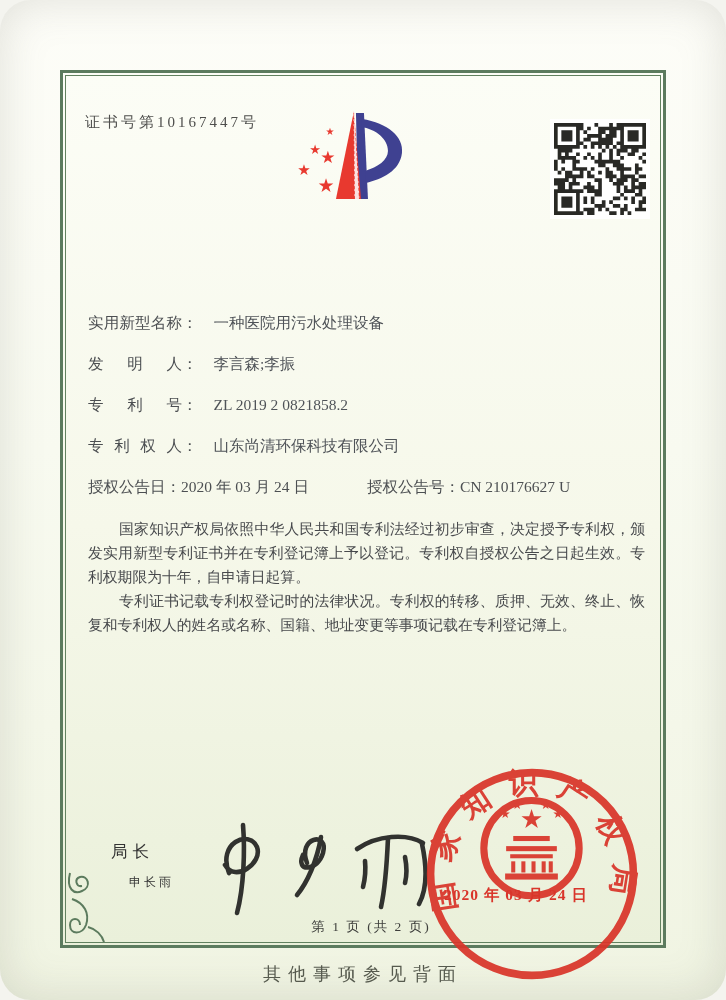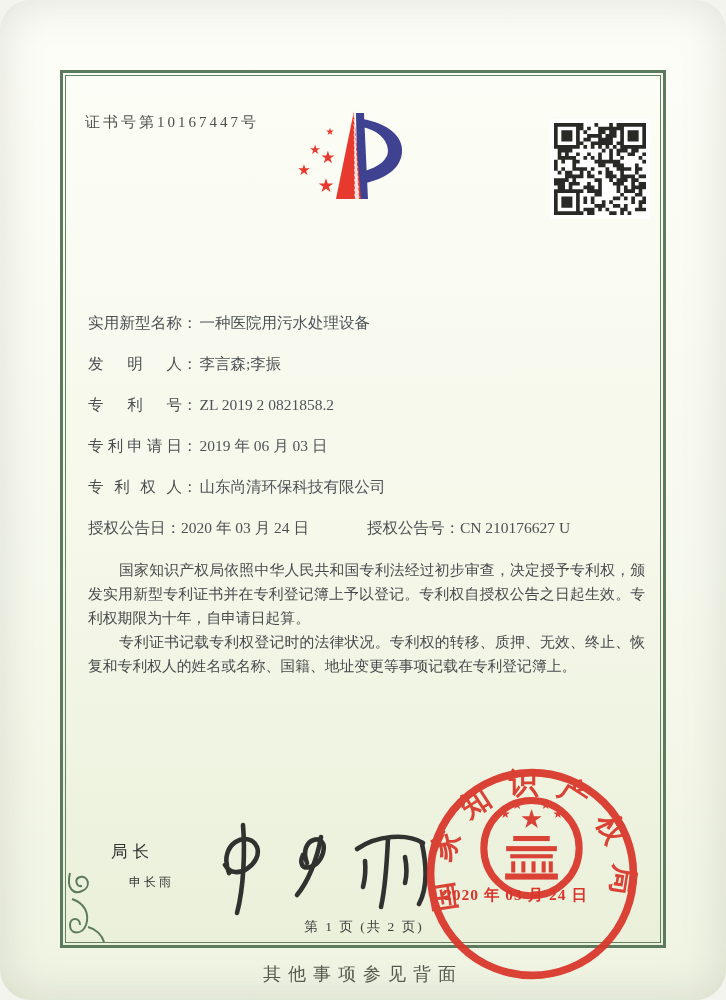--- a/index.html
+++ b/index.html
@@ -28,38 +28,38 @@
   .qr{position:absolute;right:13px;top:46px;width:92px;height:92px;background:#fff;padding:4px;}
 
   .title{
     position:absolute;top:158px;left:0;width:100%;text-align:center;
     font-size:35px;font-weight:bold;letter-spacing:9px;color:#2f2f2e;
   }
 
   .fields{position:absolute;left:25px;right:18px;top:240px;font-size:15.5px;color:#4c4f52;}
   .frow{margin-bottom:20px;white-space:nowrap;}
   .flabel{display:inline-block;width:94px;text-align:justify;text-align-last:justify;vertical-align:bottom;}
-  .fvalue{margin-left:2px;color:#4f5358;}
+  .fvalue{margin-left:16px;color:#4f5358;}
   .grant .gpart{display:inline-block;}
   .grant .gap{display:inline-block;width:58px;}
 
   .paras{margin-top:8px;color:#47494c;font-size:14.8px;line-height:1.62;text-align:justify;}
   .paras p{margin:0;text-indent:2.1em;}
 
   .director-title{position:absolute;left:48px;top:768px;font-size:16.5px;letter-spacing:5px;color:#333;}
   .director-name{position:absolute;left:66px;top:801px;font-size:12px;letter-spacing:3px;color:#333;}
   .signature{position:absolute;left:128px;top:736px;width:252px;height:112px;}
 
   .seal{position:absolute;left:360px;top:692px;width:218px;height:218px;opacity:.93;}
   .seal-date{
     position:absolute;left:368px;top:812px;width:170px;text-align:center;
     color:#d9352a;font-size:15.5px;letter-spacing:1px;font-weight:bold;white-space:nowrap;
   }
 
-  .page-num{position:absolute;bottom:9px;left:1px;width:100%;text-align:center;font-size:13.5px;letter-spacing:2px;color:#3e3f3c;}
+  .page-num{position:absolute;bottom:9px;left:8px;width:100%;text-align:center;font-size:13.5px;letter-spacing:2px;color:#3e3f3c;}
   .ornament{position:absolute;left:1px;bottom:2px;width:44px;height:74px;}
 
   .back-note{position:absolute;top:962px;left:0;width:100%;text-align:center;
     font-size:18px;letter-spacing:7px;color:#565a4e;}
 </style>
 </head>
 <body>
 
 <div class="page">
 
@@ -94,23 +94,20 @@
 
     <div class="fields">
       <div class="frow">
         <span class="flabel">实用新型名称</span><span>：</span><span class="fvalue">一种医院用污水处理设备</span>
       </div>
       <div class="frow">
         <span class="flabel">发明人</span><span>：</span><span class="fvalue">李言森;李振</span>
       </div>
       <div class="frow">
         <span class="flabel">专利号</span><span>：</span><span class="fvalue">ZL 2019 2 0821858.2</span>
-      </div>
-      <div class="frow">
-        <span class="flabel">专利申请日</span><span>：</span><span class="fvalue">2019 年 06 月 03 日</span>
       </div>
       <div class="frow">
         <span class="flabel">专利权人</span><span>：</span><span class="fvalue">山东尚清环保科技有限公司</span>
       </div>
       <div class="frow grant">
         <span class="gpart"><span>授权公告日：</span><span>2020 年 03 月 24 日</span></span><span class="gap"></span><span class="gpart"><span>授权公告号：</span><span>CN 210176627 U</span></span>
       </div>
 
       <div class="paras">
         <p>国家知识产权局依照中华人民共和国专利法经过初步审查，决定授予专利权，颁发实用新型专利证书并在专利登记簿上予以登记。专利权自授权公告之日起生效。专利权期限为十年，自申请日起算。</p>

